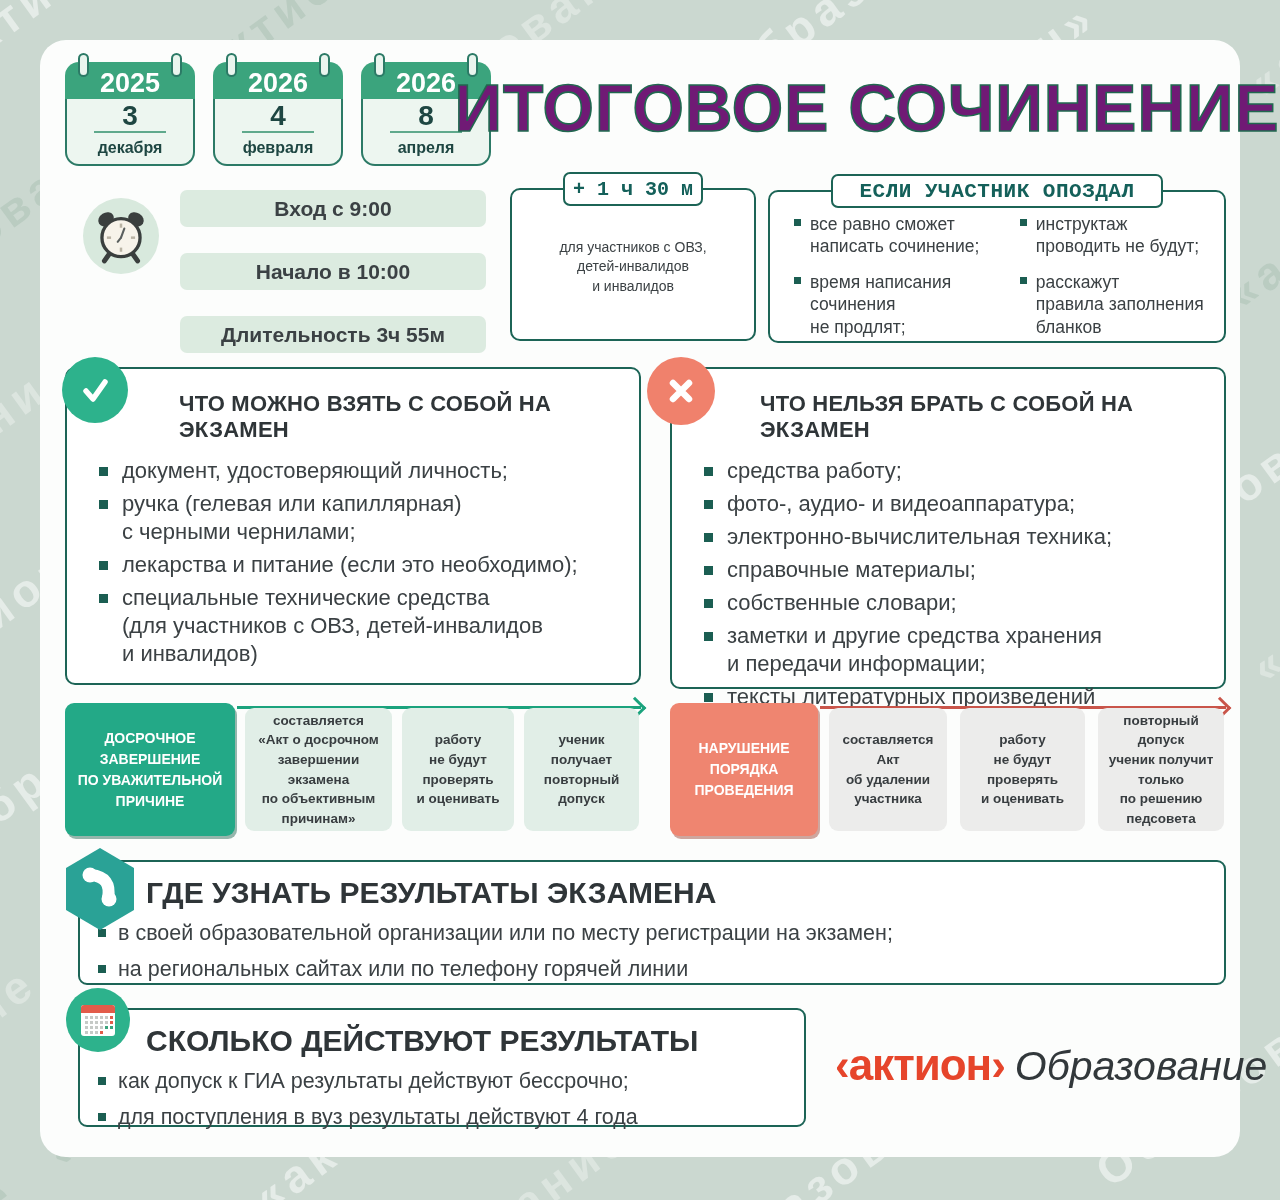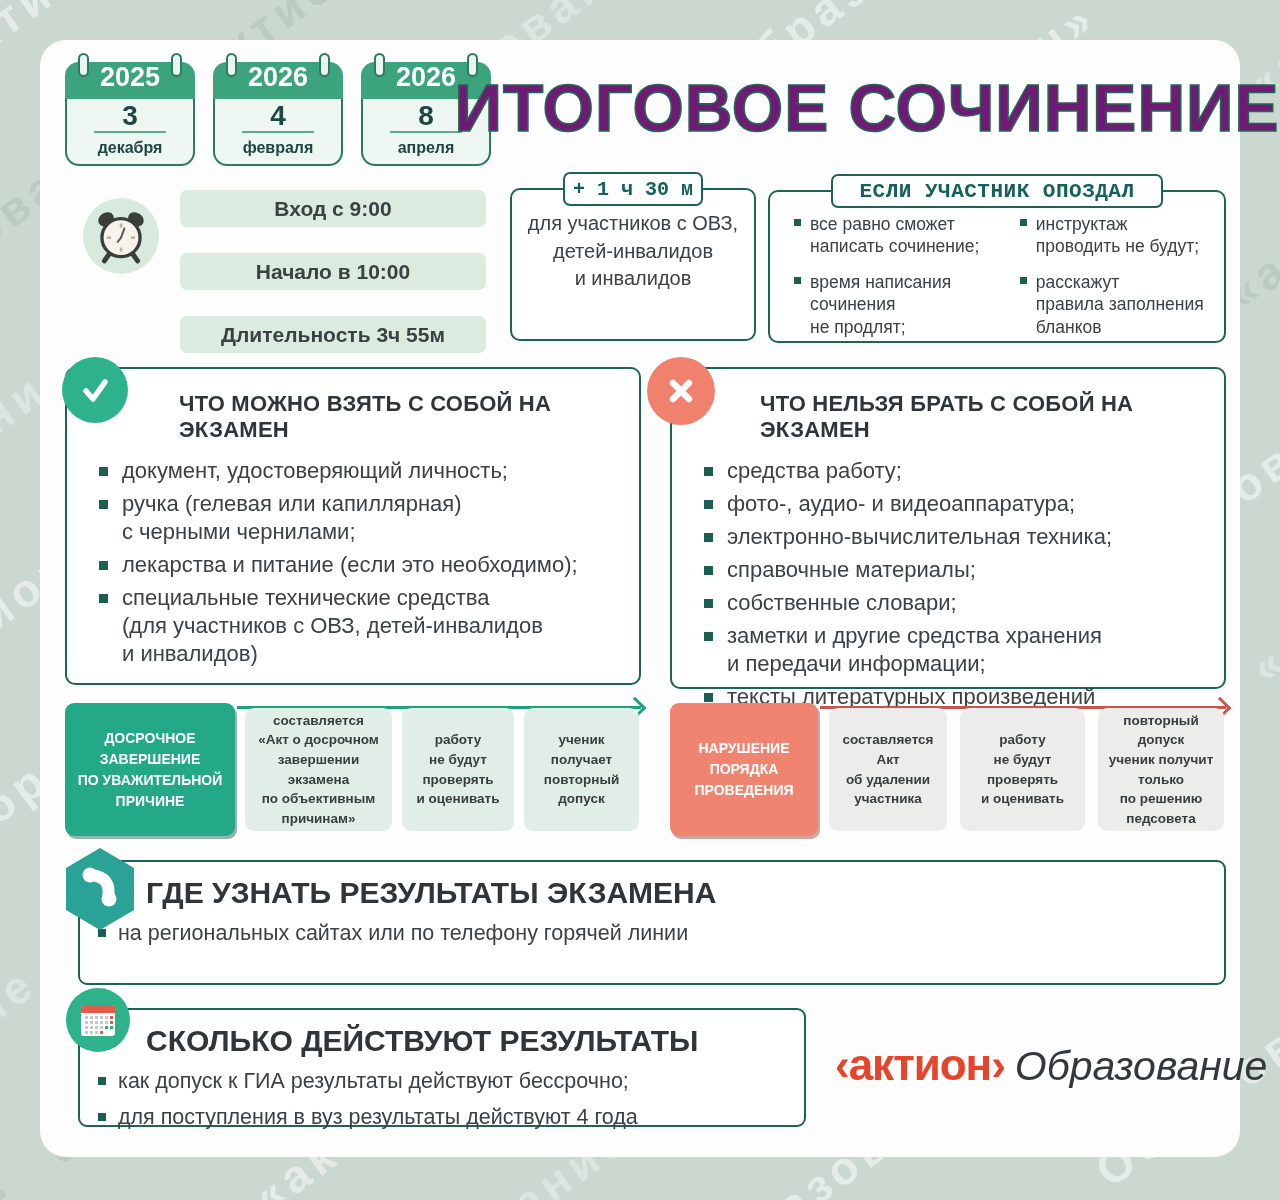--- a/index.html
+++ b/index.html
@@ -16,21 +16,21 @@
   .wm-line:nth-child(5n) { color: rgba(158,184,168,.38); margin-left: -140px; }
 
   .card { position: absolute; left: 40px; top: 40px; width: 1200px; height: 1117px;
           background: #fcfdfc; border-radius: 26px; z-index: 1; }
   .abs { position: absolute; }
 
   
   .cal-row { left: 25px; top: 22px; display: flex; gap: 18px; }
   .calendar { position: relative; width: 130px; }
   .cal-head { position: relative; height: 37px; background: #3ba47d; border-radius: 14px 14px 0 0;
-              color: #fff; font-weight: bold; font-size: 27px; display: flex; align-items: flex-start; justify-content: center; }
+              color: #fff; font-weight: bold; font-size: 27px; display: flex; align-items: flex-end; justify-content: center; }
   .pin { position: absolute; top: -9px; width: 11px; height: 24px; border-radius: 6px;
          background: #e9f5ee; border: 2px solid #2c7a66; }
   .pin.l { left: 13px; } .pin.r { right: 13px; }
   .cal-body { height: 67px; background: #edf6f0; border: 2px solid #2c7a66; border-top: none;
               border-radius: 0 0 14px 14px; text-align: center; padding-top: 2px; }
   .cal-day { font-size: 28px; font-weight: bold; color: #1e4642; line-height: 30px; }
   .cal-div { width: 72px; height: 2px; background: #5fa98c; margin: 0 auto; }
   .cal-month { font-size: 16px; font-weight: bold; color: #1e4642; line-height: 29px; }
 
   
@@ -45,21 +45,21 @@
   .pill { width: 306px; height: 37px; background: #dcebe0; border-radius: 7px; display: flex;
           align-items: center; justify-content: center; font-weight: bold; font-size: 21px; color: #3b4144; }
 
   
   .tag-box { background: #fff; border: 2px solid #1c6456; border-radius: 10px; }
   .tag { position: absolute; top: -18px; left: 50%; transform: translateX(-50%); background: #fff;
          border: 2px solid #1c6456; border-radius: 7px; height: 34px; display: flex; align-items: center;
          justify-content: center; font-weight: bold; color: #14605a; white-space: nowrap; font-family: Liberation Mono, monospace; }
   .extra-box { left: 470px; top: 148px; width: 246px; height: 153px; }
   .extra-tag { width: 140px; font-size: 20px; }
-  .extra-text { margin-top: 20px; text-align: center; font-size: 20px; line-height: 1.38;
+  .extra-text { margin-top: 48px; text-align: center; font-size: 14px; line-height: 1.38;
                 color: #3b4144; white-space: pre-line; }
   .late-box { left: 728px; top: 150px; width: 458px; height: 153px; }
   .late-tag { width: 332px; font-size: 21px; letter-spacing: .5px; }
   .late-grid { display: grid; grid-template-columns: 1.08fr 1fr; grid-template-rows: auto auto;
                grid-auto-flow: column; column-gap: 14px; row-gap: 13px; padding: 21px 8px 0 24px; }
   .late-item { display: flex; gap: 9px; font-size: 17.5px; line-height: 1.28; color: #3b4144; }
   .late-item span:last-child { white-space: pre-line; }
   .sq { flex: 0 0 auto; width: 7px; height: 7px; background: #1b5e52; margin-top: 6px; }
 
   
@@ -394,20 +394,24 @@
         <svg width="72" height="84" viewBox="0 0 72 84">
           <polygon points="36,1 70,21 70,63 36,83 2,63 2,21" fill="#2aa296"></polygon>
           <path d="M27 28 q21 2 17 23" stroke="#fff" stroke-width="12" fill="none" stroke-linecap="round"></path>
           <circle cx="26" cy="28" r="7.5" fill="#fff"></circle>
           <circle cx="45" cy="52" r="7.5" fill="#fff"></circle>
         </svg>
       </div>
       <div class="res-title">ГДЕ УЗНАТЬ РЕЗУЛЬТАТЫ ЭКЗАМЕНА</div>
       <ul class="res-bullets">
 
+          <li>
+            <span class="sq"></span>
+            <span>в своей образовательной организации или по месту регистрации на экзамен;</span>
+          </li>
 
           <li>
             <span class="sq"></span>
             <span>на региональных сайтах или по телефону горячей линии</span>
           </li>
         </ul>
     </div>
 
     <div class="abs res-box validity-box">
       <div class="circle-badge">

